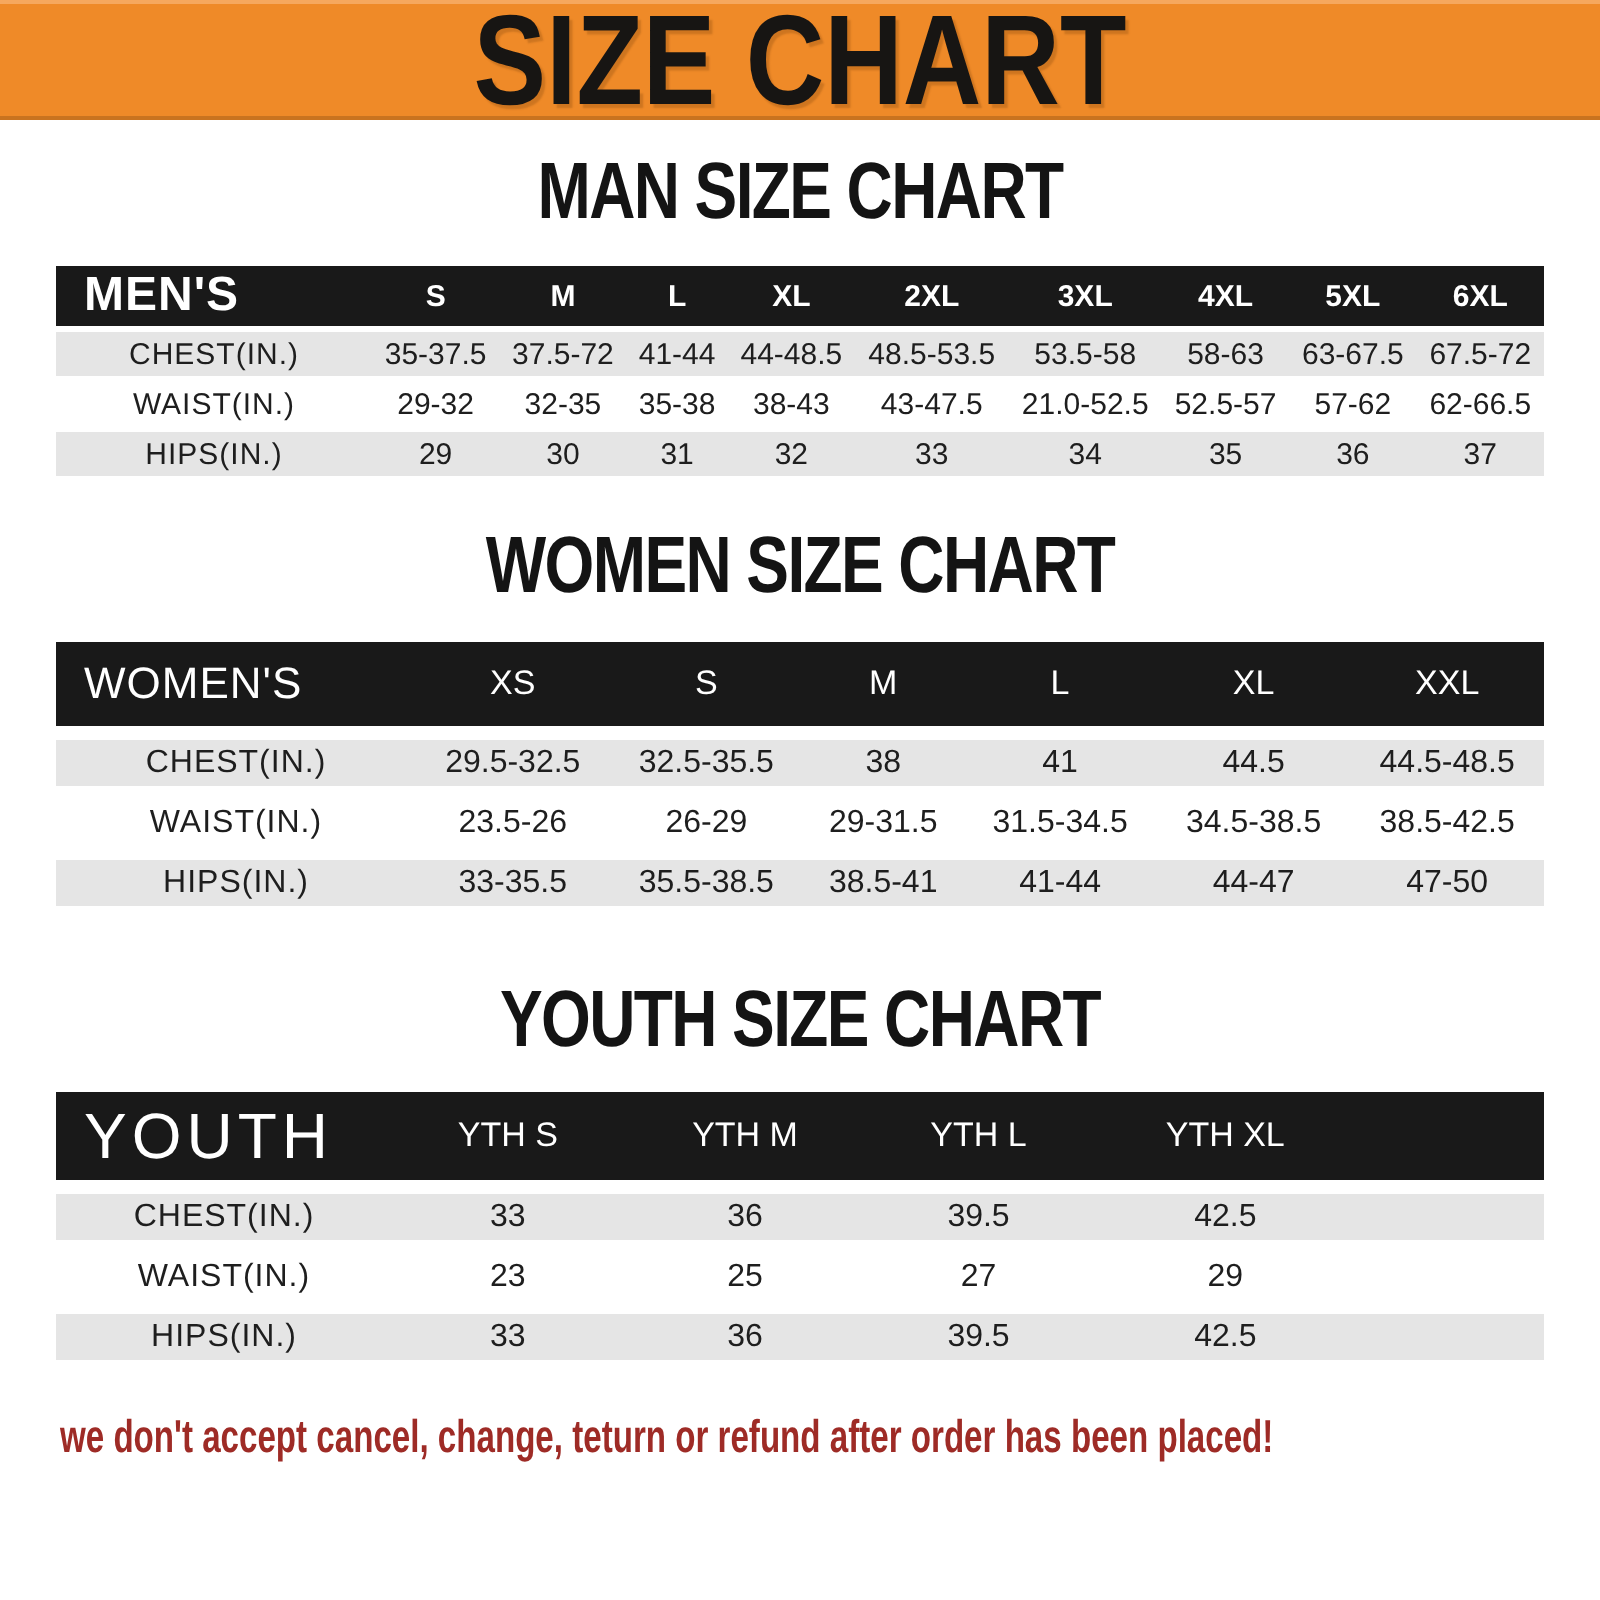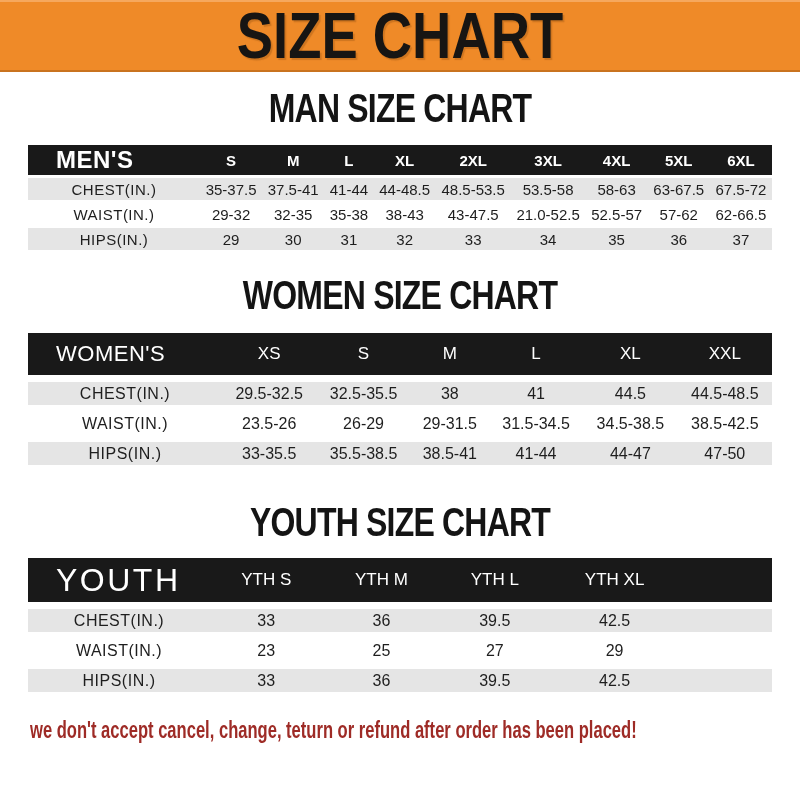--- a/index.html
+++ b/index.html
@@ -1,20 +1,20 @@
 <!DOCTYPE html>
 <html><head>
 <meta charset="utf-8">
 <style>
   html,body{
     margin:0;padding:0;width:800px;height:800px;background:#ffffff;
     font-family:"Liberation Sans",sans-serif;overflow:hidden;
   }
   .banner{
-    height:72px;background:#EF8A28;display:flex;align-items:center;justify-content:center;
+    height:60px;background:#EF8A28;display:flex;align-items:center;justify-content:center;
     border-top:2px solid #f6a85e;border-bottom:2px solid #c9731f;box-sizing:border-box;
   }
   .banner-title{
     font-size:64px;font-weight:800;color:#171513;line-height:1;
     transform:scaleX(0.85);letter-spacing:0px;white-space:nowrap;
     text-shadow:2px 2px 1px rgba(90,45,0,0.22);
   }
   .chart-section{text-align:center;}
   .section-heading{
     margin:0;font-weight:800;font-size:40px;color:#141414;line-height:44px;
@@ -31,21 +31,21 @@
   .women .size-table,.youth .size-table{border-spacing:0 7px;}
 
   .head-row th{
     background:#191919;color:#ffffff;text-align:center;white-space:nowrap;
     font-weight:700;padding:0 4px;
   }
   .men   .head-row th{height:30px;font-size:15px;}
   .women .head-row th{height:42px;font-size:17px;font-weight:400;margin-left:28px;}
   .youth .head-row th{height:44px;font-size:17px;font-weight:400;}
 
-  th.corner{text-align:left;padding-left:28px;font-weight:800;}
+  th.corner{text-align:left;padding-left:14px;font-weight:800;}
   .men   th.corner{font-size:24px;letter-spacing:0.5px;width:140px;}
   .women th.corner{font-size:22px;letter-spacing:0.5px;width:162px;}
   .youth th.corner{font-size:32px;letter-spacing:2.5px;width:150px;}
 
   .data-row td{
     text-align:center;white-space:nowrap;color:#1e1e1e;background:#ffffff;padding:0 5px;
   }
   .men   .data-row td{height:22px;font-size:15px;}
   .women .data-row td,.youth .data-row td{height:23px;font-size:16px;}
   tbody .data-row:nth-child(odd) td{background:#E5E5E5;}
@@ -81,21 +81,21 @@
             <th>3XL</th>
             <th>4XL</th>
             <th>5XL</th>
             <th>6XL</th>
           </tr>
         </thead>
         <tbody>
           <tr class="data-row">
             <td class="row-label">CHEST(IN.)</td>
             <td>35-37.5</td>
-            <td>37.5-41</td>
+            <td>37.5-72</td>
             <td>41-44</td>
             <td>44-48.5</td>
             <td>48.5-53.5</td>
             <td>53.5-58</td>
             <td>58-63</td>
             <td>63-67.5</td>
             <td>67.5-72</td>
           </tr>
           <tr class="data-row">
             <td class="row-label">WAIST(IN.)</td>

